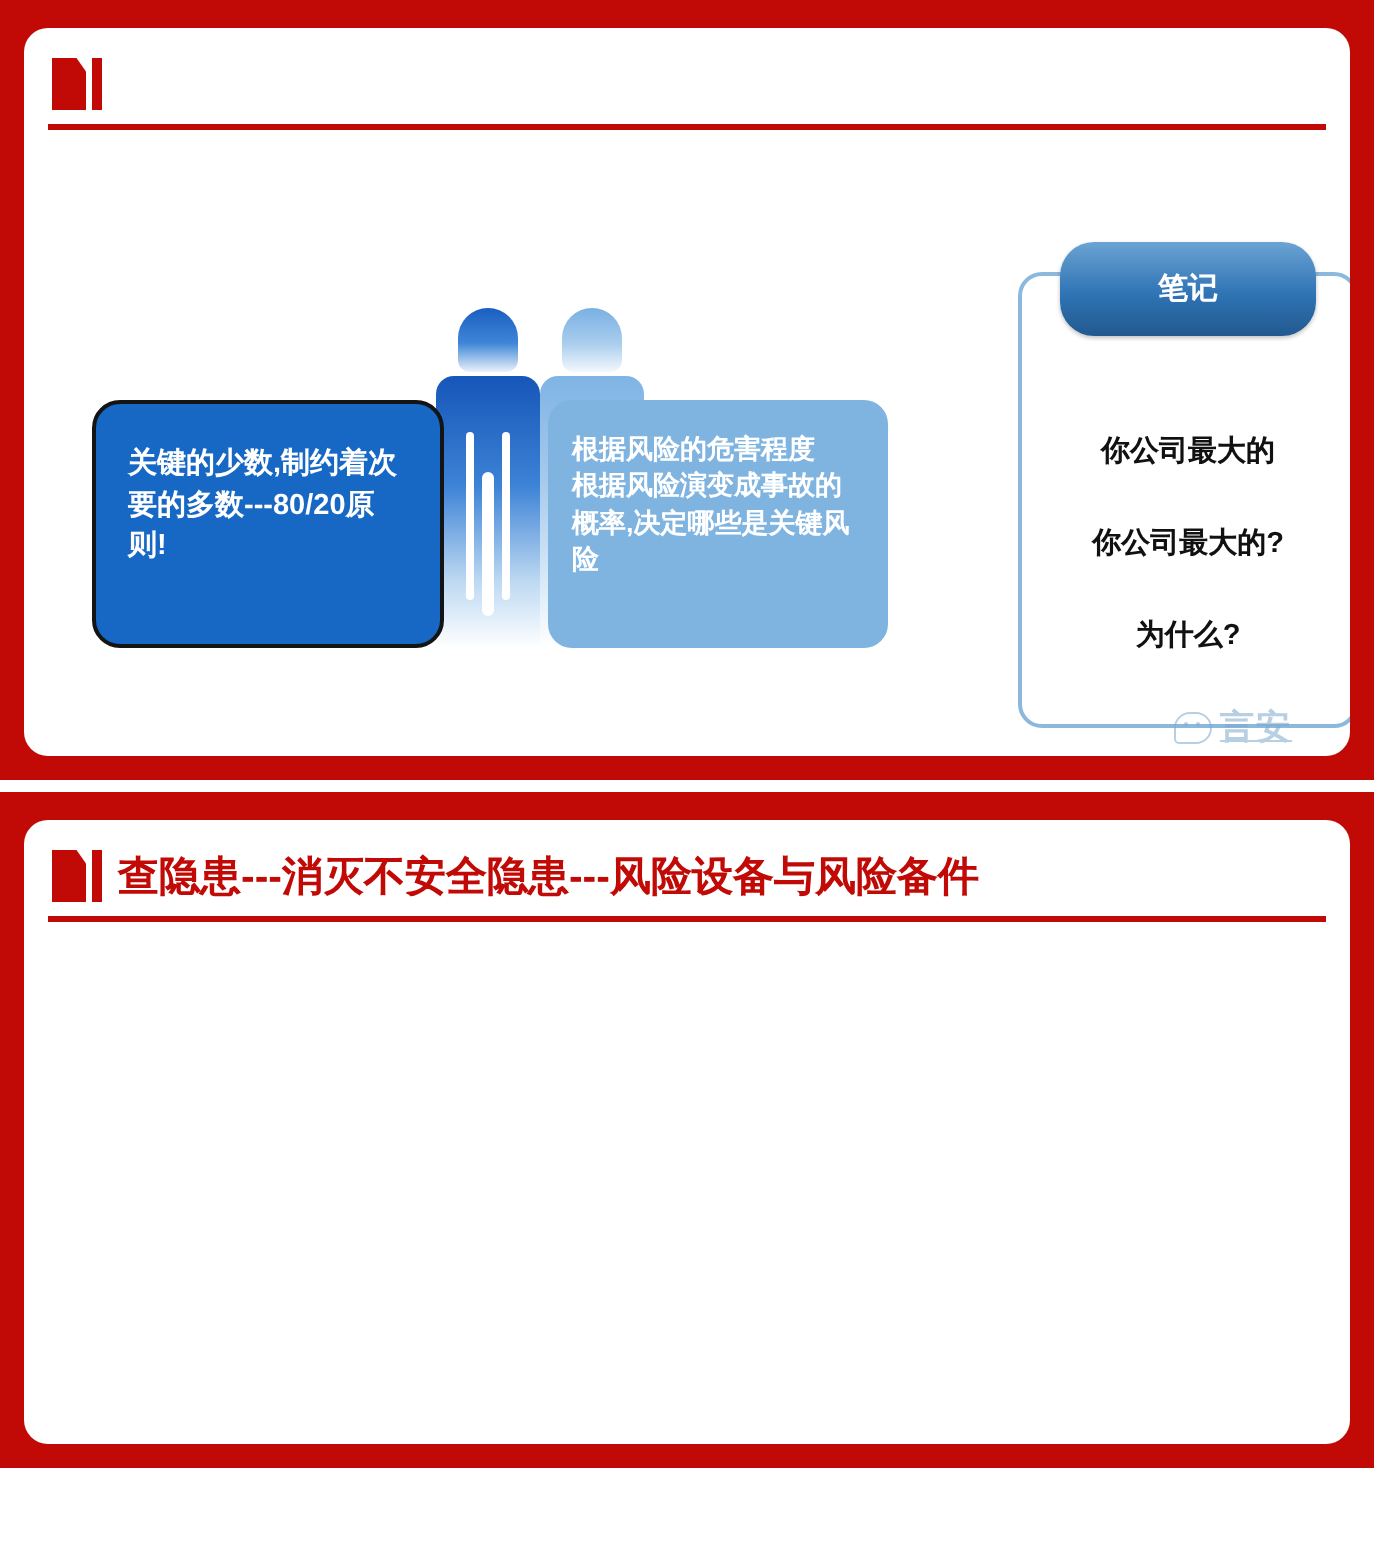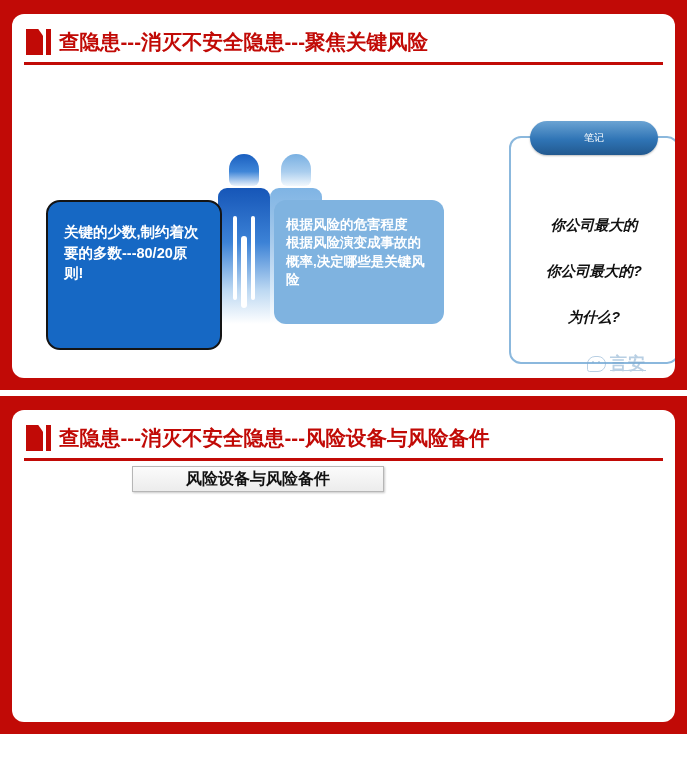--- a/index.html
+++ b/index.html
@@ -93,21 +93,21 @@
     border-radius: 14px;
     color: #ffffff;
     font-weight: bold;
     font-size: 14.5px;
     line-height: 1.42;
     padding: 20px 14px 14px 16px;
   }
   #box-left {
     background: #1668c4;
     border: 2.5px solid #141414;
-    left: 34px; top: 186px; width: 176px; height: 150px;
+    left: 34px; top: 186px; width: 176px; height: 124px;
   }
   #box-right {
     background: #7fb3e0;
     left: 262px; top: 186px; width: 170px; height: 124px;
     border-radius: 12px;
     padding: 16px 10px 10px 12px;
     font-size: 13.5px;
     line-height: 1.36;
   }
 
@@ -115,40 +115,40 @@
   .notes {
     position: absolute;
     border: 2px solid #8bb8dd;
     border-radius: 12px;
     background: #ffffff;
   }
   .notes-pill {
     position: absolute;
     left: 50%; transform: translateX(-50%);
     top: -17px;
-    width: 128px; height: 34px;
+    width: 128px; height: 47px;
     border-radius: 17px;
     background: linear-gradient(180deg,#6ba3d3 0%,#2f74b5 55%,#22598f 100%);
     color: #ffffff;
-    font-weight: normal; font-size: 10px;
+    font-weight: bold; font-size: 15px;
     display: flex; align-items: center; justify-content: center;
     box-shadow: 0 1px 2px rgba(0,0,0,.25);
   }
   .notes-body {
     position: absolute; left: 0; right: 0; top: 26px; bottom: 4px;
     display: flex; flex-direction: column;
     align-items: center;
     color: #111111;
     font-weight: bold;
     font-size: 14.5px;
   }
   #notes-1 { left: 497px; top: 122px; width: 170px; height: 228px; }
   #notes-1 .notes-body { justify-content: flex-start; padding-top: 52px; }
   #notes-1 .notes-body .nline { margin-bottom: 27px; }
-  .nline { white-space: nowrap; font-style: italic; }
+  .nline { white-space: nowrap; }
 
   
   .watermark {
     position: absolute;
     display: flex; align-items: center;
     color: #7fa8cc; opacity: .55;
     font-size: 17px; font-weight: bold;
     letter-spacing: 1px;
     text-decoration: underline;
   }
@@ -183,21 +183,20 @@
 <body>
 
 <div class="page">
 
   <div class="slide" id="slide-1">
     <div class="slide-inner">
 
       <div class="title-row">
         <div class="title-flag"></div>
         <div class="title-bar-mark"></div>
-        <div class="title-text">查隐患---消灭不安全隐患---聚焦关键风险</div>
       </div>
       <div class="title-underline" id="t1-underline"></div>
 
       <div class="person" id="person-dark" style="left:206px; top:140px;">
         <div class="head"></div>
         <div class="body"></div>
         <div class="gapL"></div>
         <div class="gapR"></div>
         <div class="crotch"></div>
       </div>
@@ -234,18 +233,17 @@
   <div class="slide" id="slide-2">
     <div class="slide-inner">
 
       <div class="title-row">
         <div class="title-flag"></div>
         <div class="title-bar-mark"></div>
         <div class="title-text">查隐患---消灭不安全隐患---风险设备与风险备件</div>
       </div>
       <div class="title-underline" id="t2-underline"></div>
 
-      <div class="chart-title">风险设备与风险备件</div>
 
     </div>
   </div>
 
 </div>
 
 </body></html>

